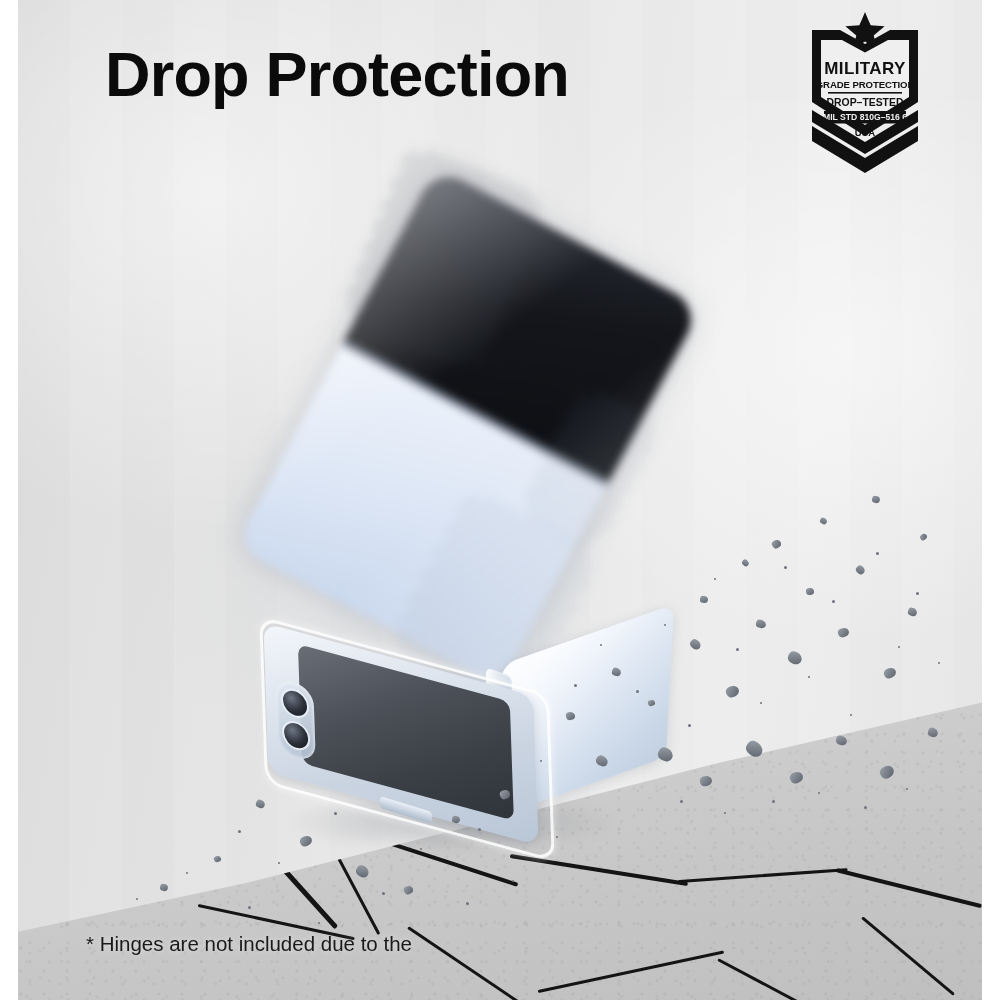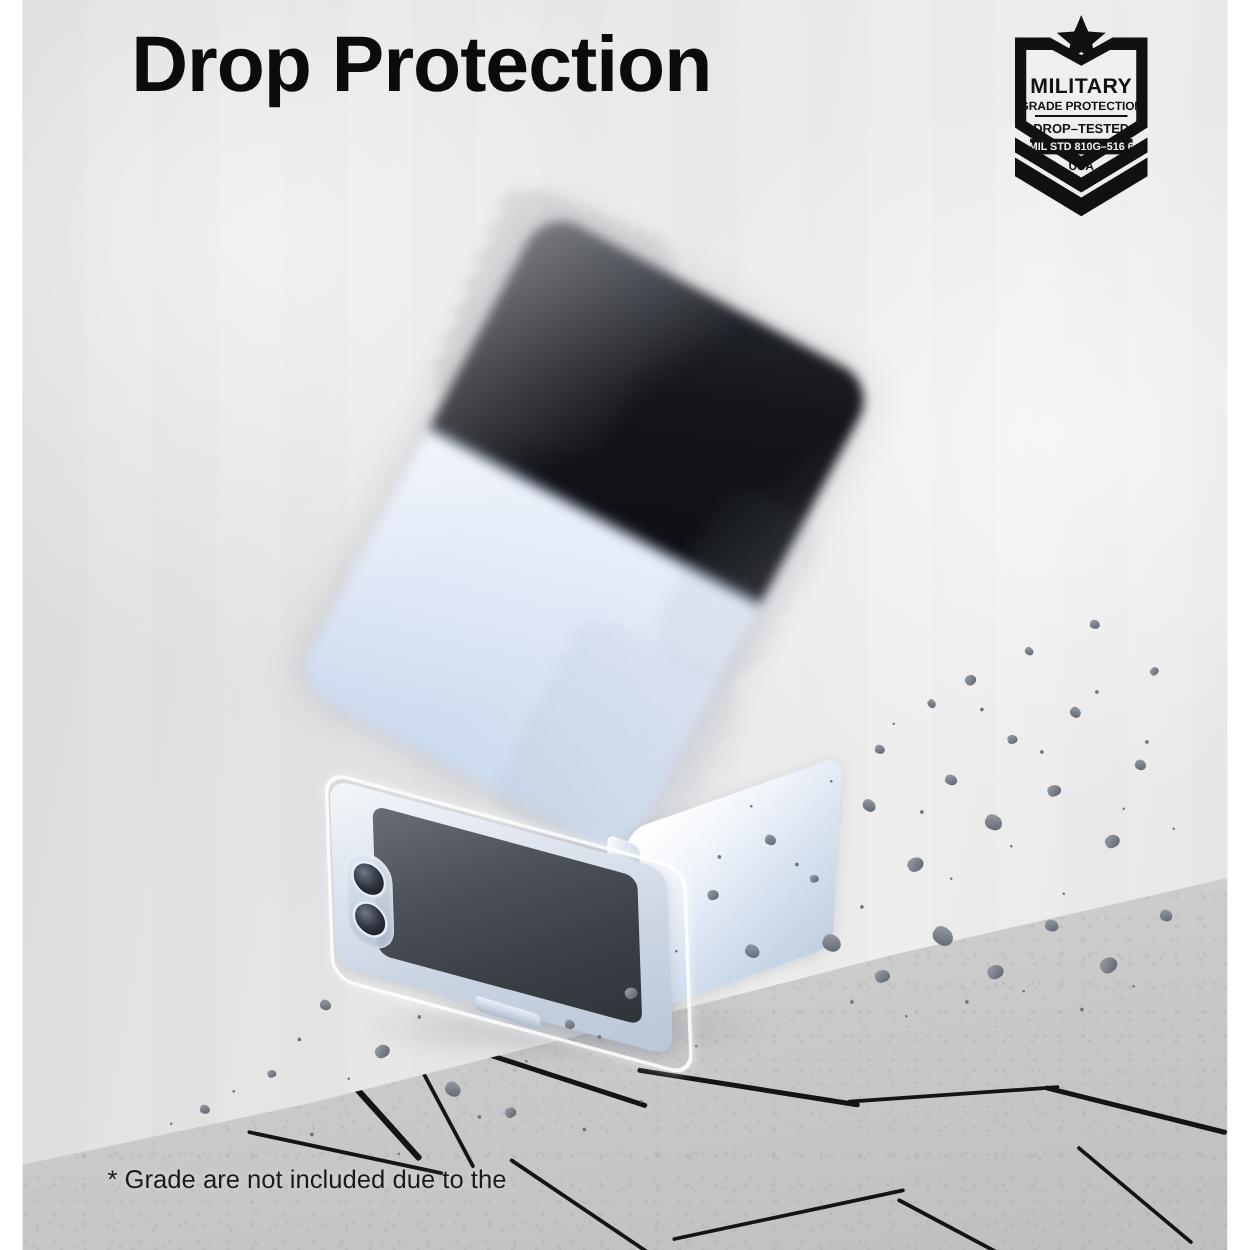--- a/index.html
+++ b/index.html
@@ -36,21 +36,21 @@
   }
 
   
   .headline{position:absolute;left:105px;top:18px;z-index:40;}
   .h-line1{
     font-size:63px;font-weight:bold;letter-spacing:-0.5px;line-height:1.02;
     color:#8ea9cb;white-space:nowrap;
   }
   .h-line2{
     font-size:63px;font-weight:bold;letter-spacing:-0.8px;line-height:1.02;
-    color:#0b0b0b;white-space:nowrap;margin-top:2px;
+    color:#0b0b0b;white-space:nowrap;margin-top:24px;
   }
 
   
   .badge{position:absolute;left:806px;top:10px;width:118px;height:166px;z-index:40;}
 
   
   .phone-fall{
     position:absolute;left:318px;top:212px;width:300px;height:430px;
     transform:rotate(28deg);z-index:22;
   }
@@ -350,16 +350,16 @@
       <text x="59" y="96" text-anchor="middle" font-family="Liberation Sans, sans-serif" font-size="10.4" font-weight="bold" fill="#111">DROP–TESTED</text>
       <rect x="18" y="101" width="82" height="12.5" fill="#111"></rect>
       <text x="59" y="110.4" text-anchor="middle" font-family="Liberation Sans, sans-serif" font-size="8.6" font-weight="bold" fill="#efefef">MIL STD 810G–516 6</text>
       <text x="59" y="126" text-anchor="middle" font-family="Liberation Sans, sans-serif" font-size="9.6" font-weight="bold" fill="#111">USA</text>
       <path d="M6 116 L59 148 L112 116 L112 131 L59 163 L6 131 Z" fill="#111"></path>
       <path d="M6 100 L59 132 L112 100 L112 112 L59 144 L6 112 Z" fill="#111"></path>
     </svg>
   </div>
 
   <div class="disclaimer">
-    <span>* Grade are not included due to the</span>
+    <span>* Hinges are not included due to the</span>
   </div>
 
 </div>
 
 </body></html>

